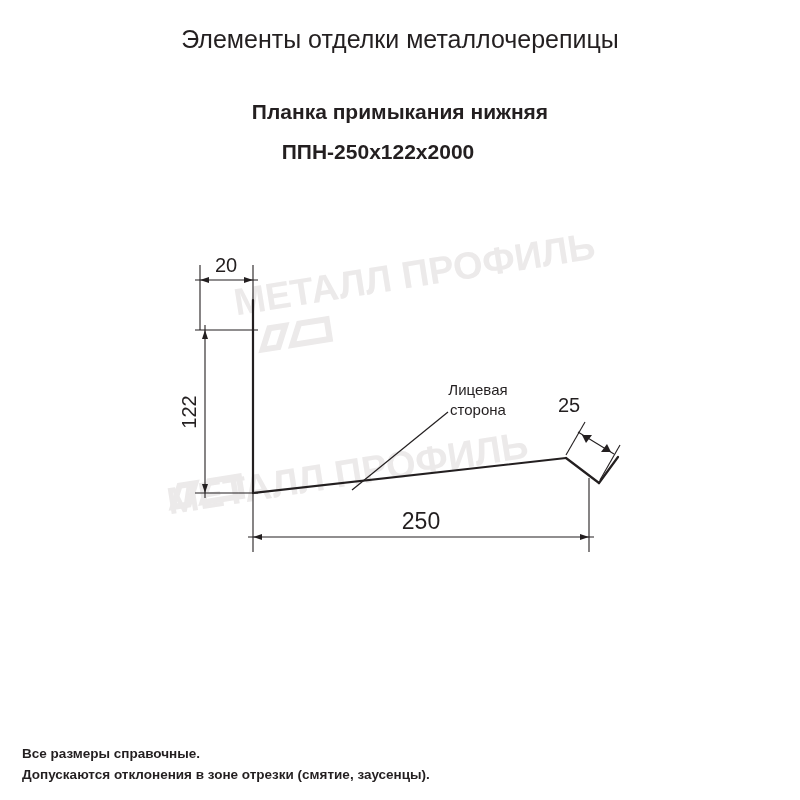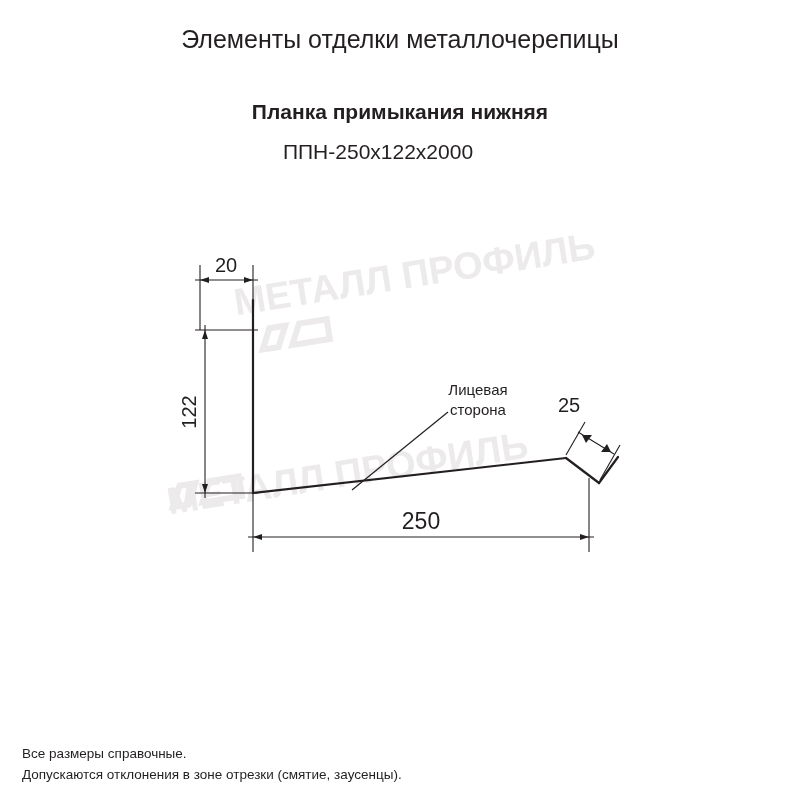--- a/index.html
+++ b/index.html
@@ -41,39 +41,40 @@
     font-size: 21px;
     font-weight: bold;
   }
   .code {
     position: absolute;
     top: 140px;
     left: 0;
     width: 756px;
     text-align: center;
     font-size: 21px;
-    font-weight: normal;
+    font-weight: bold;
   }
   .drawing {
     position: absolute;
     top: 200px;
     left: 0;
     width: 800px;
     height: 450px;
   }
   .footer {
     position: absolute;
     left: 22px;
     bottom: 14px;
     font-size: 13.5px;
     line-height: 1.6;
     color: #231f20;
   }
   .footer div {
     white-space: nowrap;
+    font-weight: bold;
   }
   .wm {
     position: absolute;
     color: #eceaea;
     font-weight: bold;
     font-family: "Liberation Sans", sans-serif;
     white-space: nowrap;
     user-select: none;
     pointer-events: none;
   }

